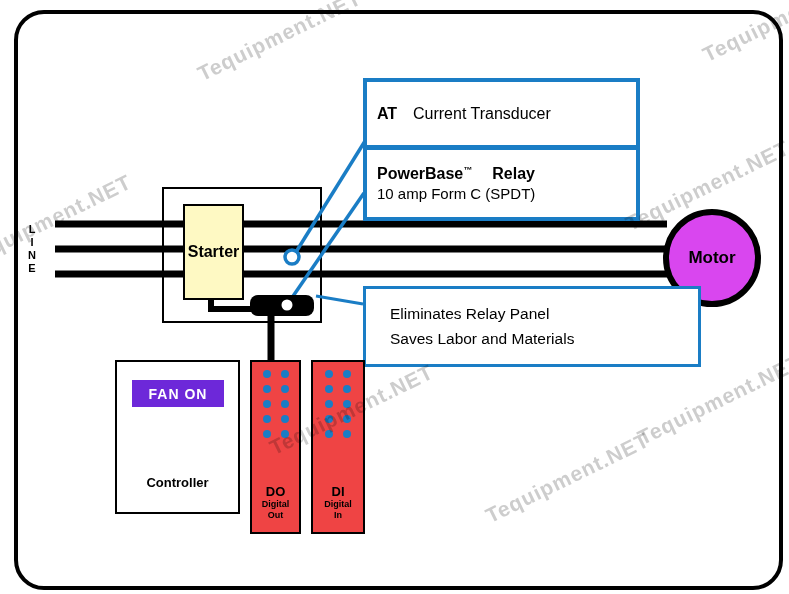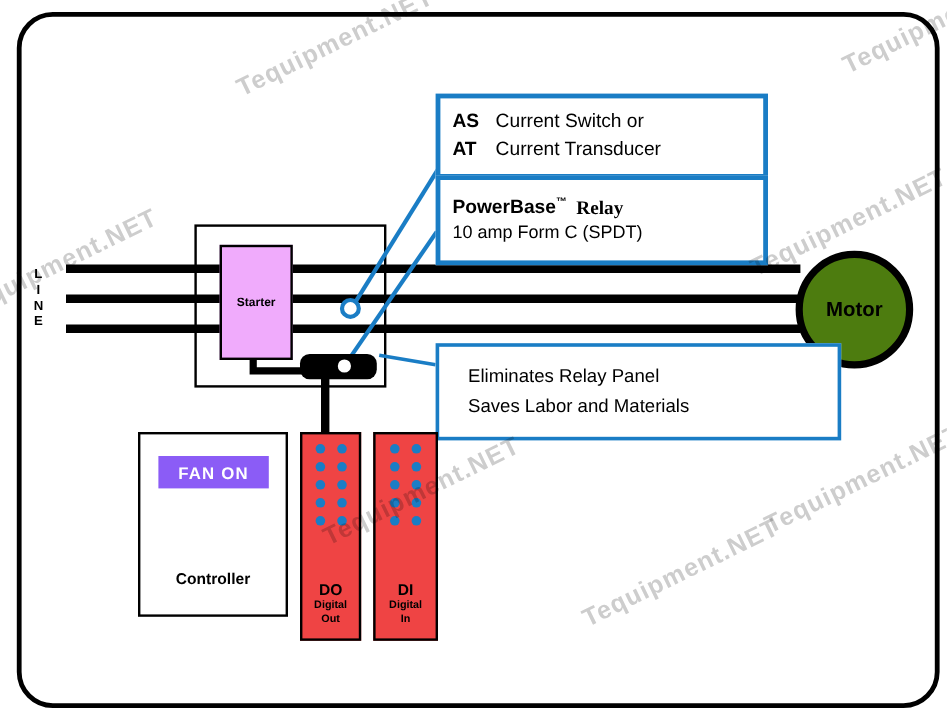--- a/index.html
+++ b/index.html
@@ -10,27 +10,27 @@
   }
   .frame {
     position:absolute; left:14px; top:10px; width:761px; height:572px;
     border:4px solid #000; border-radius:30px; background:#fff; z-index:0;
   }
   svg.wires { position:absolute; left:0; top:0; z-index:1; }
 
   
   .starter {
     position:absolute; z-index:2; left:183px; top:204px; width:57px; height:92px;
-    background:#f0abfc; border:2px solid #000;
+    background:#fef9c3; border:2px solid #000;
     display:flex; align-items:center; justify-content:center;
-    font-size:10px; font-weight:bold;
+    font-size:16px; font-weight:bold;
   }
   .motor {
     position:absolute; z-index:2; left:663px; top:209px; width:86px; height:86px;
-    background:#4d7c0f; border:6px solid #000; border-radius:50%;
+    background:#d946ef; border:6px solid #000; border-radius:50%;
     display:flex; align-items:center; justify-content:center;
     font-size:17px; font-weight:bold;
   }
   .line-label {
     position:absolute; z-index:2; left:26px; top:223px;
     writing-mode:vertical-rl; text-orientation:upright;
     font-size:11px; font-weight:bold; letter-spacing:1px;
   }
 
   
@@ -39,37 +39,37 @@
     left:363px; top:78px; width:249px; height:57px; padding:3px 10px;
     display:flex; flex-direction:column; justify-content:center; gap:1px;
   }
   .co-row { display:flex; font-size:16px; line-height:1.35; }
   .co-term { font-weight:bold; width:36px; flex:none; }
   .co-relay {
     left:363px; top:146px; width:249px; height:59px; padding:4px 10px;
     display:flex; flex-direction:column; justify-content:center;
   }
   .co-relay .title { font-weight:bold; font-size:16px; line-height:1.35; }
-  .co-relay .title .rest { margin-left:8px;font-family:Liberation Serif, serif; }
+  .co-relay .title .rest { margin-left:20px; }
   sup.tm { font-size:9px; }
   .co-relay .sub { font-size:15px; line-height:1.35; }
   .co-benefit {
     left:363px; top:286px; width:284px; height:63px; border-width:3px;
     padding:6px 24px; font-size:15.5px; font-weight:500; line-height:1.55;
     display:flex; flex-direction:column; justify-content:center;
   }
 
   
   .controller {
     position:absolute; z-index:2; left:115px; top:360px; width:121px; height:150px;
     border:2px solid #000; background:#fff;
   }
   .fan-badge {
     position:absolute; left:15px; top:18px; width:92px; height:27px;
-    background:#8b5cf6; color:#fff; font-weight:bold; font-size:14px;
+    background:#6d28d9; color:#fff; font-weight:bold; font-size:14px;
     display:flex; align-items:center; justify-content:center; letter-spacing:1px;
   }
   .controller-label {
     position:absolute; bottom:22px; width:100%; text-align:center;
     font-weight:bold; font-size:13px;
   }
   .io {
     position:absolute; z-index:2; top:360px; height:150px; border:2px solid #000;
     background:#ef4444; display:flex; flex-direction:column; align-items:center;
     padding:8px 0 12px;
@@ -121,24 +121,20 @@
 
 <div class="starter">
   <span>Starter</span>
 </div>
 
 <div class="motor">
   <span>Motor</span>
 </div>
 
 <div class="co co-sensor">
-  <div class="co-row">
-    <span class="co-term">AS</span>
-    <span>Current Switch or</span>
-  </div>
   <div class="co-row">
     <span class="co-term">AT</span>
     <span>Current Transducer</span>
   </div>
 </div>
 
 <div class="co co-relay">
   <div class="title">
     <span>PowerBase</span><sup class="tm">™</sup><span class="rest">Relay</span>
   </div>

